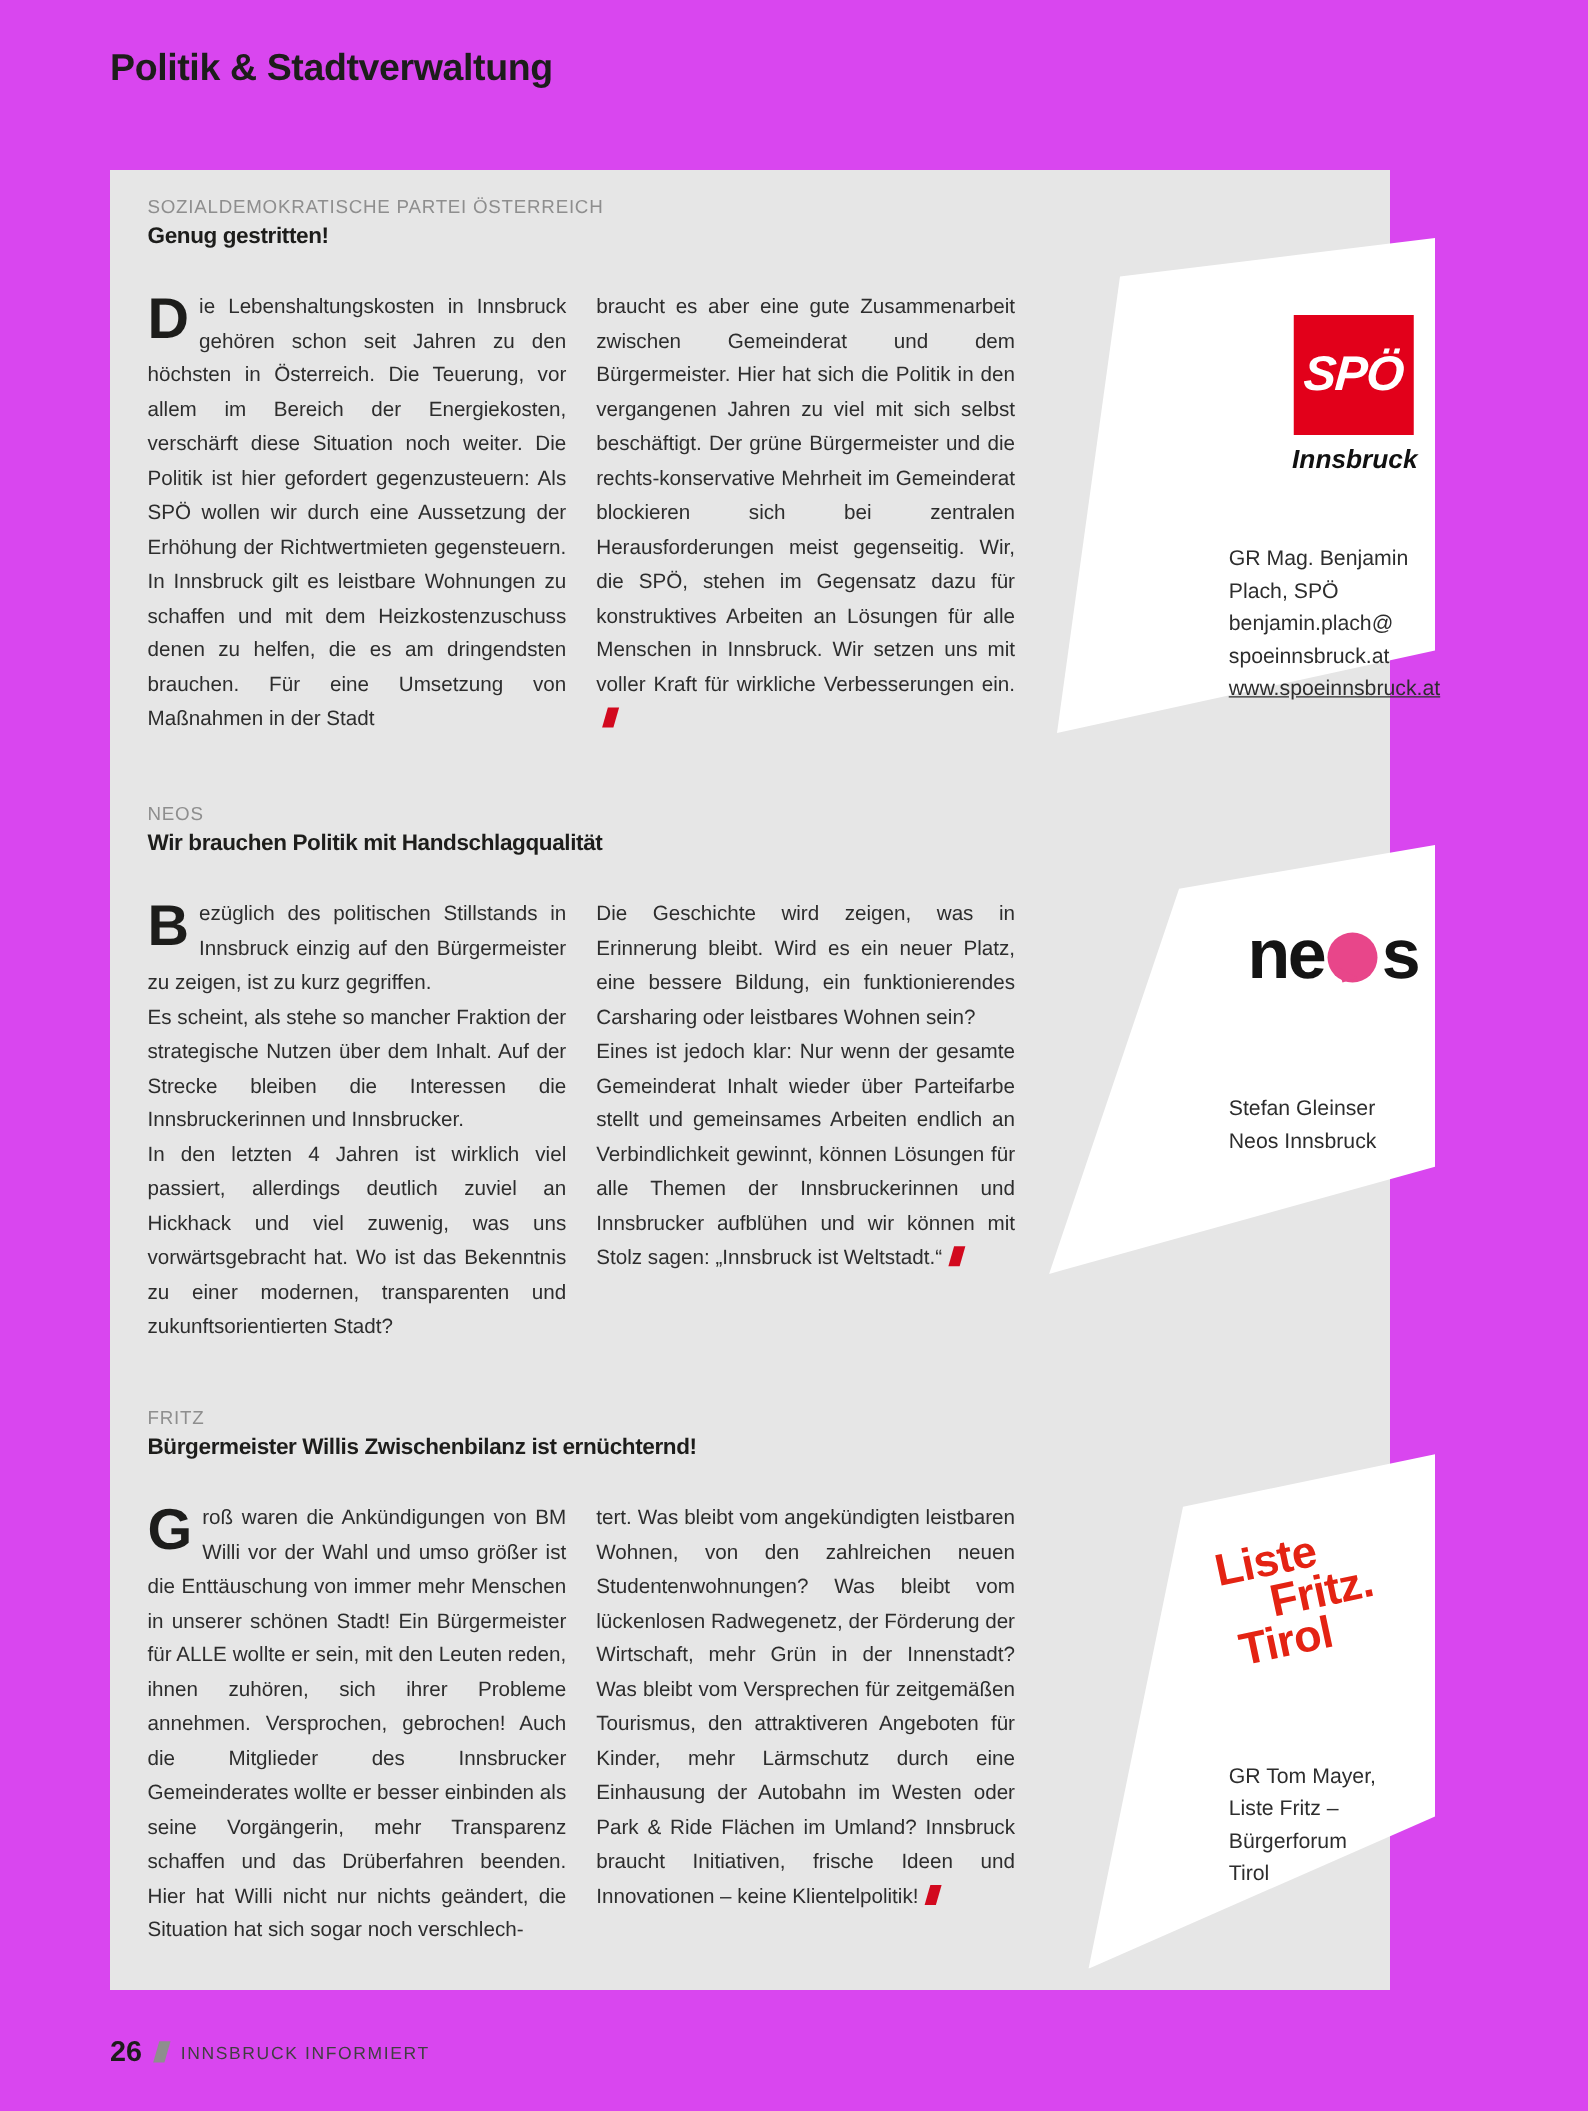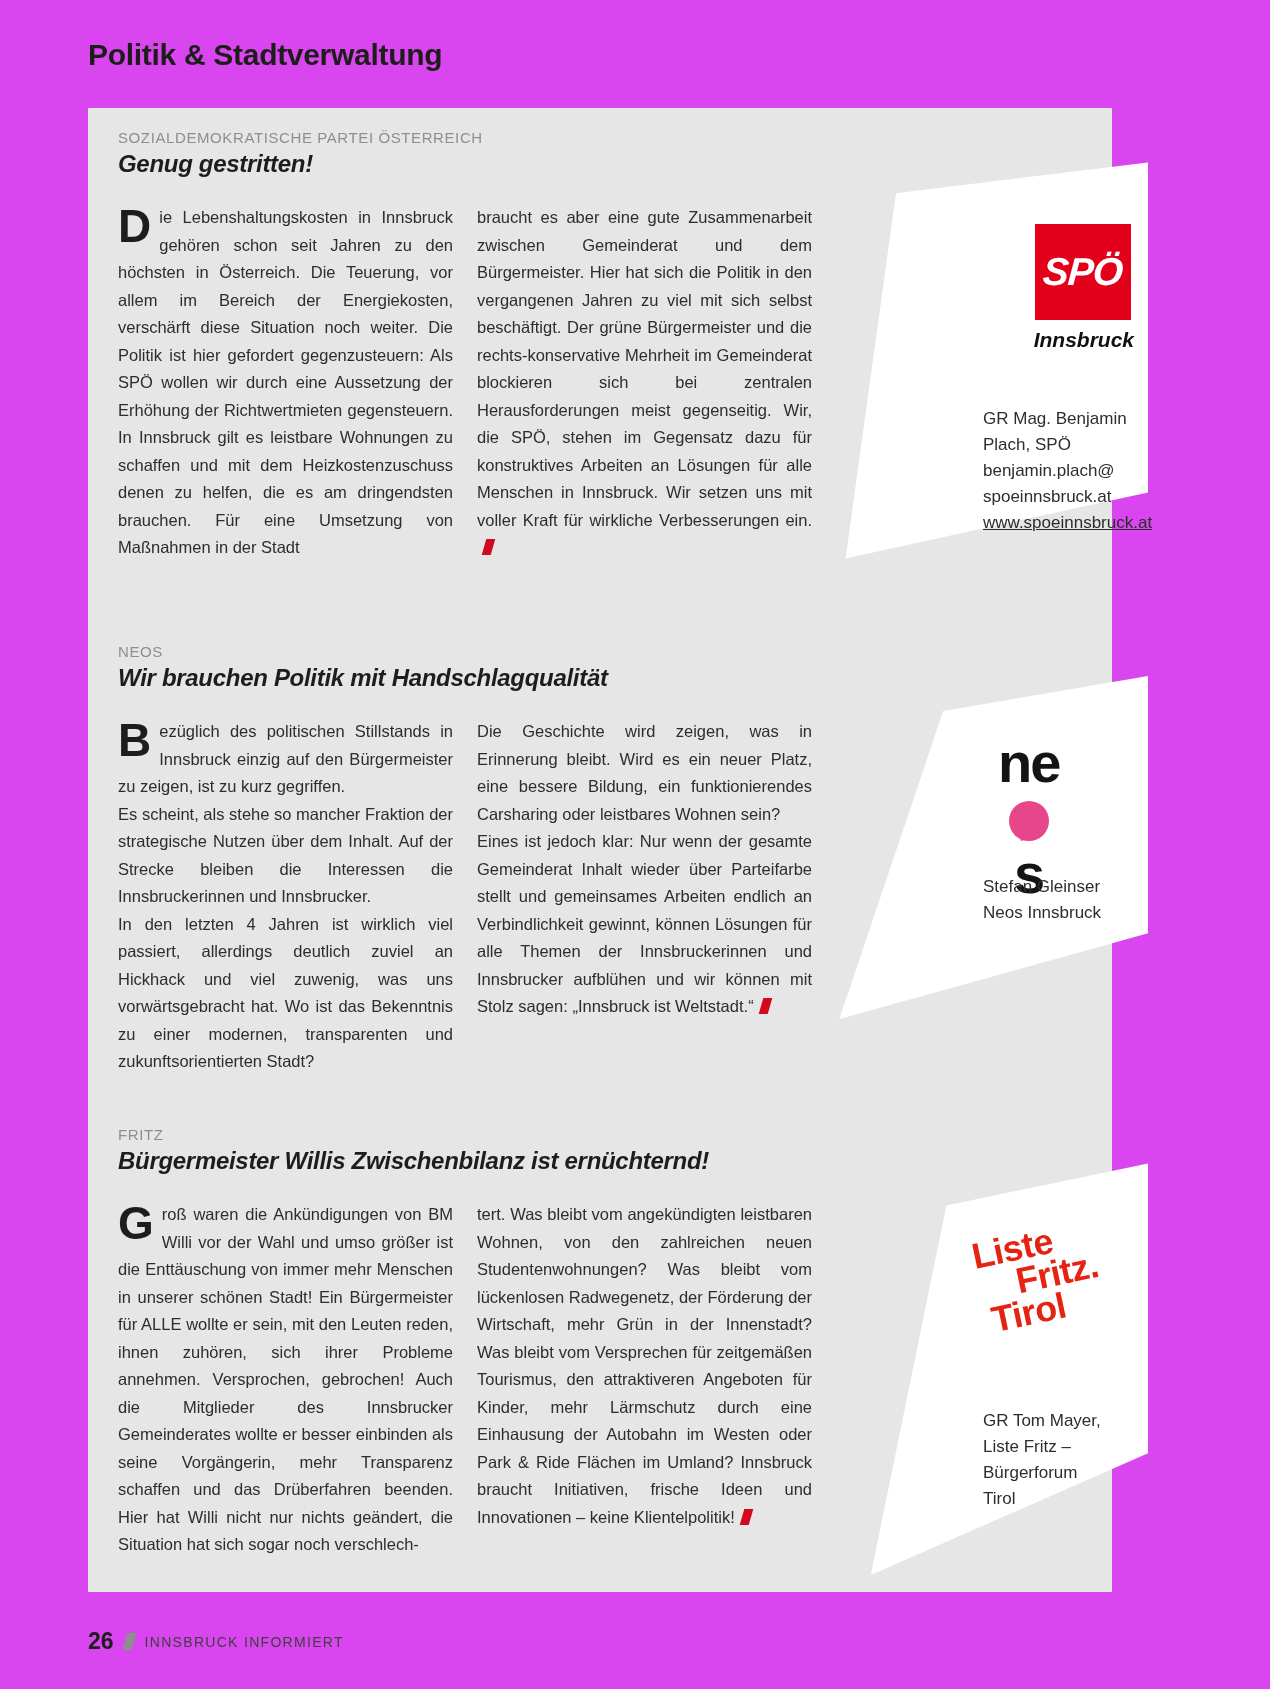--- a/index.html
+++ b/index.html
@@ -3,28 +3,28 @@
 <meta charset="utf-8">
 <style>
   html,body{margin:0;padding:0;background:#fff;}
   .page{position:relative;width:1270px;height:1689px;background:#d946ef;
         font-family:"Liberation Sans",sans-serif;overflow:hidden;}
 
   .page-title{position:absolute;left:88px;top:38px;font-size:30px;font-weight:800;
         color:#1d1d1b;letter-spacing:-0.3px;}
 
   .card{position:absolute;left:88px;width:1024px;background:#e6e6e6;}
-  .card-spoe{top:108px;height:600px;}
+  .card-spoe{top:136px;height:600px;}
   .card-neos{top:622px;height:597px;}
   .card-fritz{top:1105px;height:487px;}
 
   .kicker{position:absolute;left:30px;top:21px;font-size:15px;color:#8e8e8e;
         letter-spacing:0.6px;}
-  .card-title{position:absolute;left:30px;top:42px;font-size:24px;font-weight:bold;
-        font-style:italic;color:#1d1d1b;letter-spacing:-0.3px;white-space:nowrap;}
+  .card-title{position:absolute;left:30px;top:42px;font-size:18px;font-weight:bold;
+        color:#1d1d1b;letter-spacing:-0.3px;white-space:nowrap;}
 
   .cols{position:absolute;left:30px;top:96px;width:694px;display:flex;gap:24px;}
   .col{width:335px;font-size:16.5px;line-height:27.5px;text-align:justify;
         color:#2d2d2d;}
   .para{margin:0;}
   .dropcap{float:left;font-size:46px;line-height:39px;font-weight:bold;
         padding:3px 8px 0 0;color:#1d1d1b;}
 
   .end-mark{display:inline-block;width:9px;height:16px;background:#d2091e;
         transform:skewX(-16deg);margin-left:7px;vertical-align:-2px;}
@@ -47,21 +47,21 @@
   
   .spoe-box{position:absolute;left:947px;top:116px;width:96px;height:96px;
         background:#e2001a;display:flex;align-items:center;justify-content:center;}
   .spoe-box span{color:#fff;font-size:39px;font-weight:900;font-style:italic;
         letter-spacing:-1px;transform:skewX(-4deg);}
   .spoe-sub{position:absolute;left:928px;top:220px;width:118px;text-align:right;
         font-size:21px;font-weight:bold;font-style:italic;color:#111;}
 
   
   .neos-logo{position:absolute;left:910px;top:108px;display:flex;align-items:center;
-        font-size:56px;font-weight:800;color:#141414;letter-spacing:-2px;flex-direction:column;}
+        font-size:56px;font-weight:800;color:#141414;letter-spacing:-2px;}
   .neos-bubble{display:inline-block;width:40px;height:40px;background:#e8468a;
         border-radius:50%;position:relative;margin:6px 3px 0 3px;}
   .neos-bubble::after{content:"";position:absolute;bottom:-9px;left:3px;
         border:9px solid transparent;border-top-color:#e8468a;transform:rotate(28deg);}
 
   
   .fritz-logo{position:absolute;left:890px;top:122px;transform:rotate(-12deg);
         color:#e42313;font-weight:900;font-size:36px;line-height:33px;
         letter-spacing:-0.5px;}
   .fritz-logo span{display:block;}

